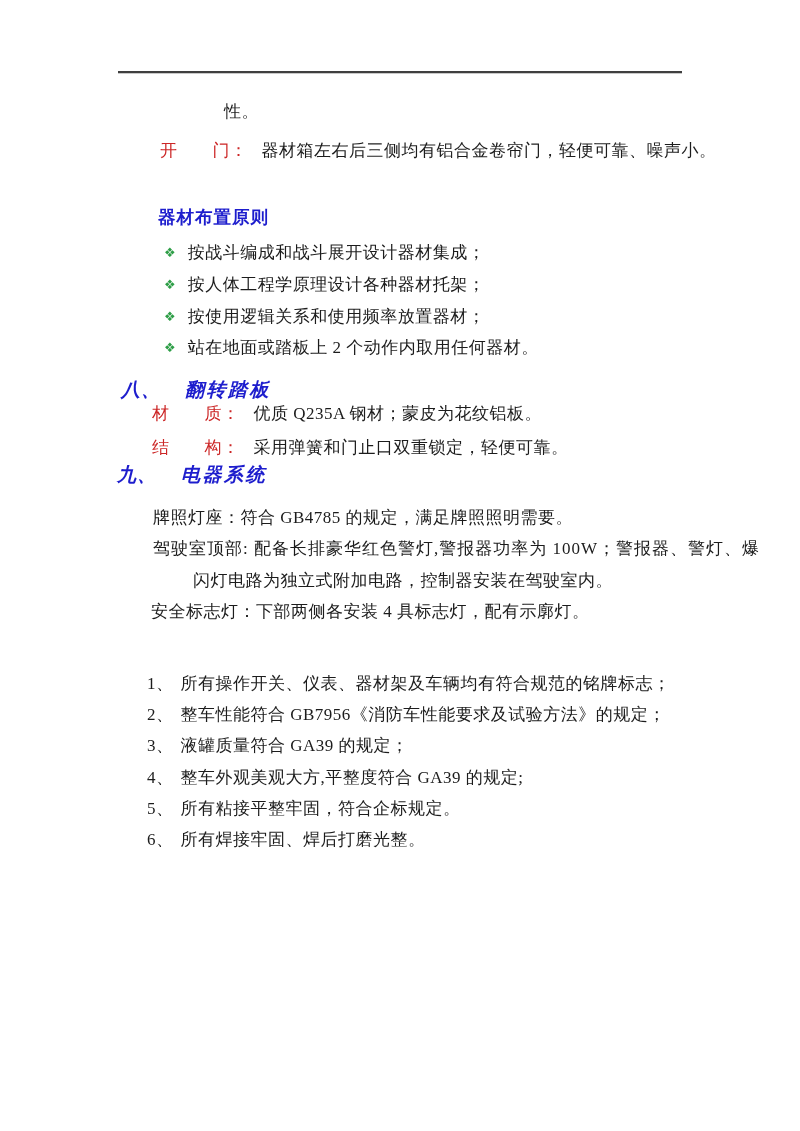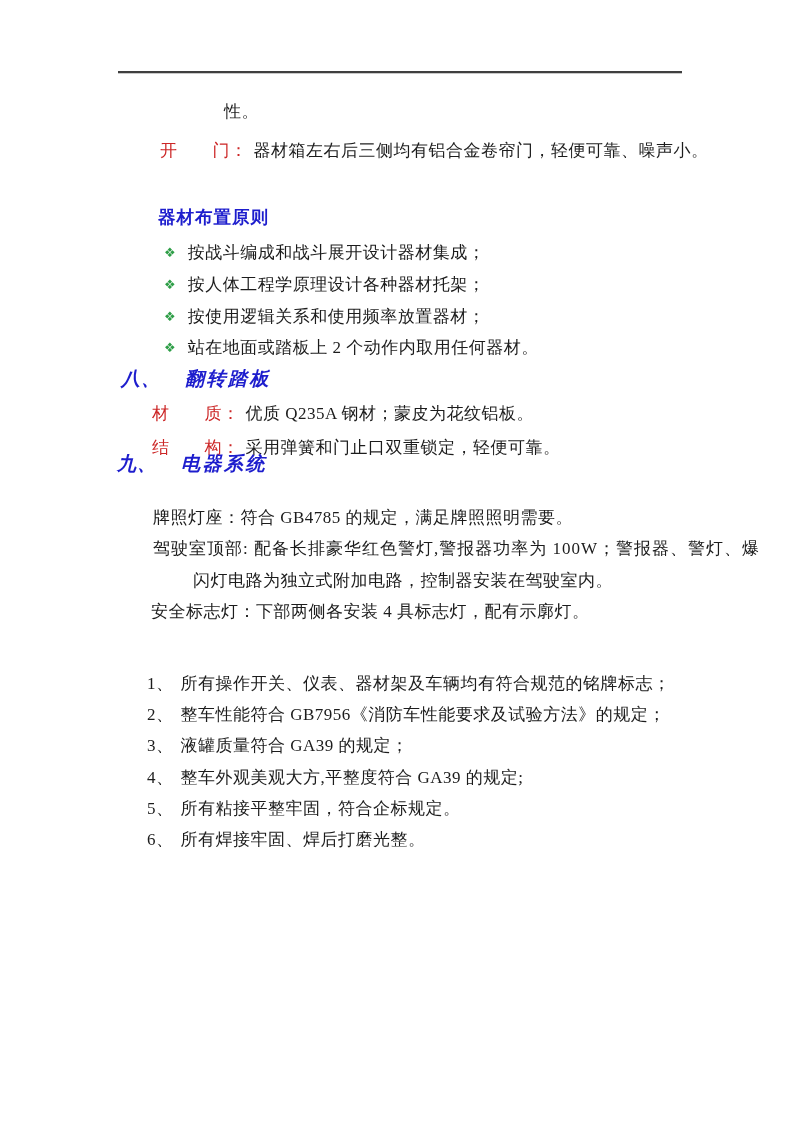--- a/index.html
+++ b/index.html
@@ -31,20 +31,21 @@
     letter-spacing:0.5px;
   }
   .sec-heading{
     position:absolute;
     white-space:nowrap;
     color:var(--heading-blue);
     font-weight:bold;
     font-style:italic;
     font-size:19px;
     line-height:24px;
+    margin-top:11px;
   }
   .sec-heading .sec-num{letter-spacing:1px;margin-right:24px;}
   .sec-heading .sec-title{letter-spacing:2.5px;}
   .principles-title{
     position:absolute;
     white-space:nowrap;
     color:var(--heading-blue);
     font-family:"Liberation Sans","DejaVu Sans",sans-serif;
     font-weight:bold;
     font-size:17.5px;
@@ -53,21 +54,21 @@
   .bullet-row{position:absolute;white-space:nowrap;}
   .bullet-row .bullet-icon{
     color:var(--bullet-green);
     font-size:13px;
     display:inline-block;
     vertical-align:1px;
     margin-right:12px;
   }
   .bullet-row .bullet-text{font-size:17px;letter-spacing:0.5px;}
   .label-row{position:absolute;white-space:nowrap;font-size:17px;letter-spacing:0.5px;}
-  .label-row .red-label{color:var(--label-red);margin-right:6px;}
+  .label-row .red-label{color:var(--label-red);margin-right:14px;}
   .num-item{position:absolute;white-space:nowrap;font-size:17px;letter-spacing:0.5px;}
   .num-item .item-num{margin-right:7px;}
 </style>
 </head>
 <body>
 
 <div class="page">
 
   <div class="rule" style="left:118px;top:71px;width:564px;height:2px;"></div>
 

